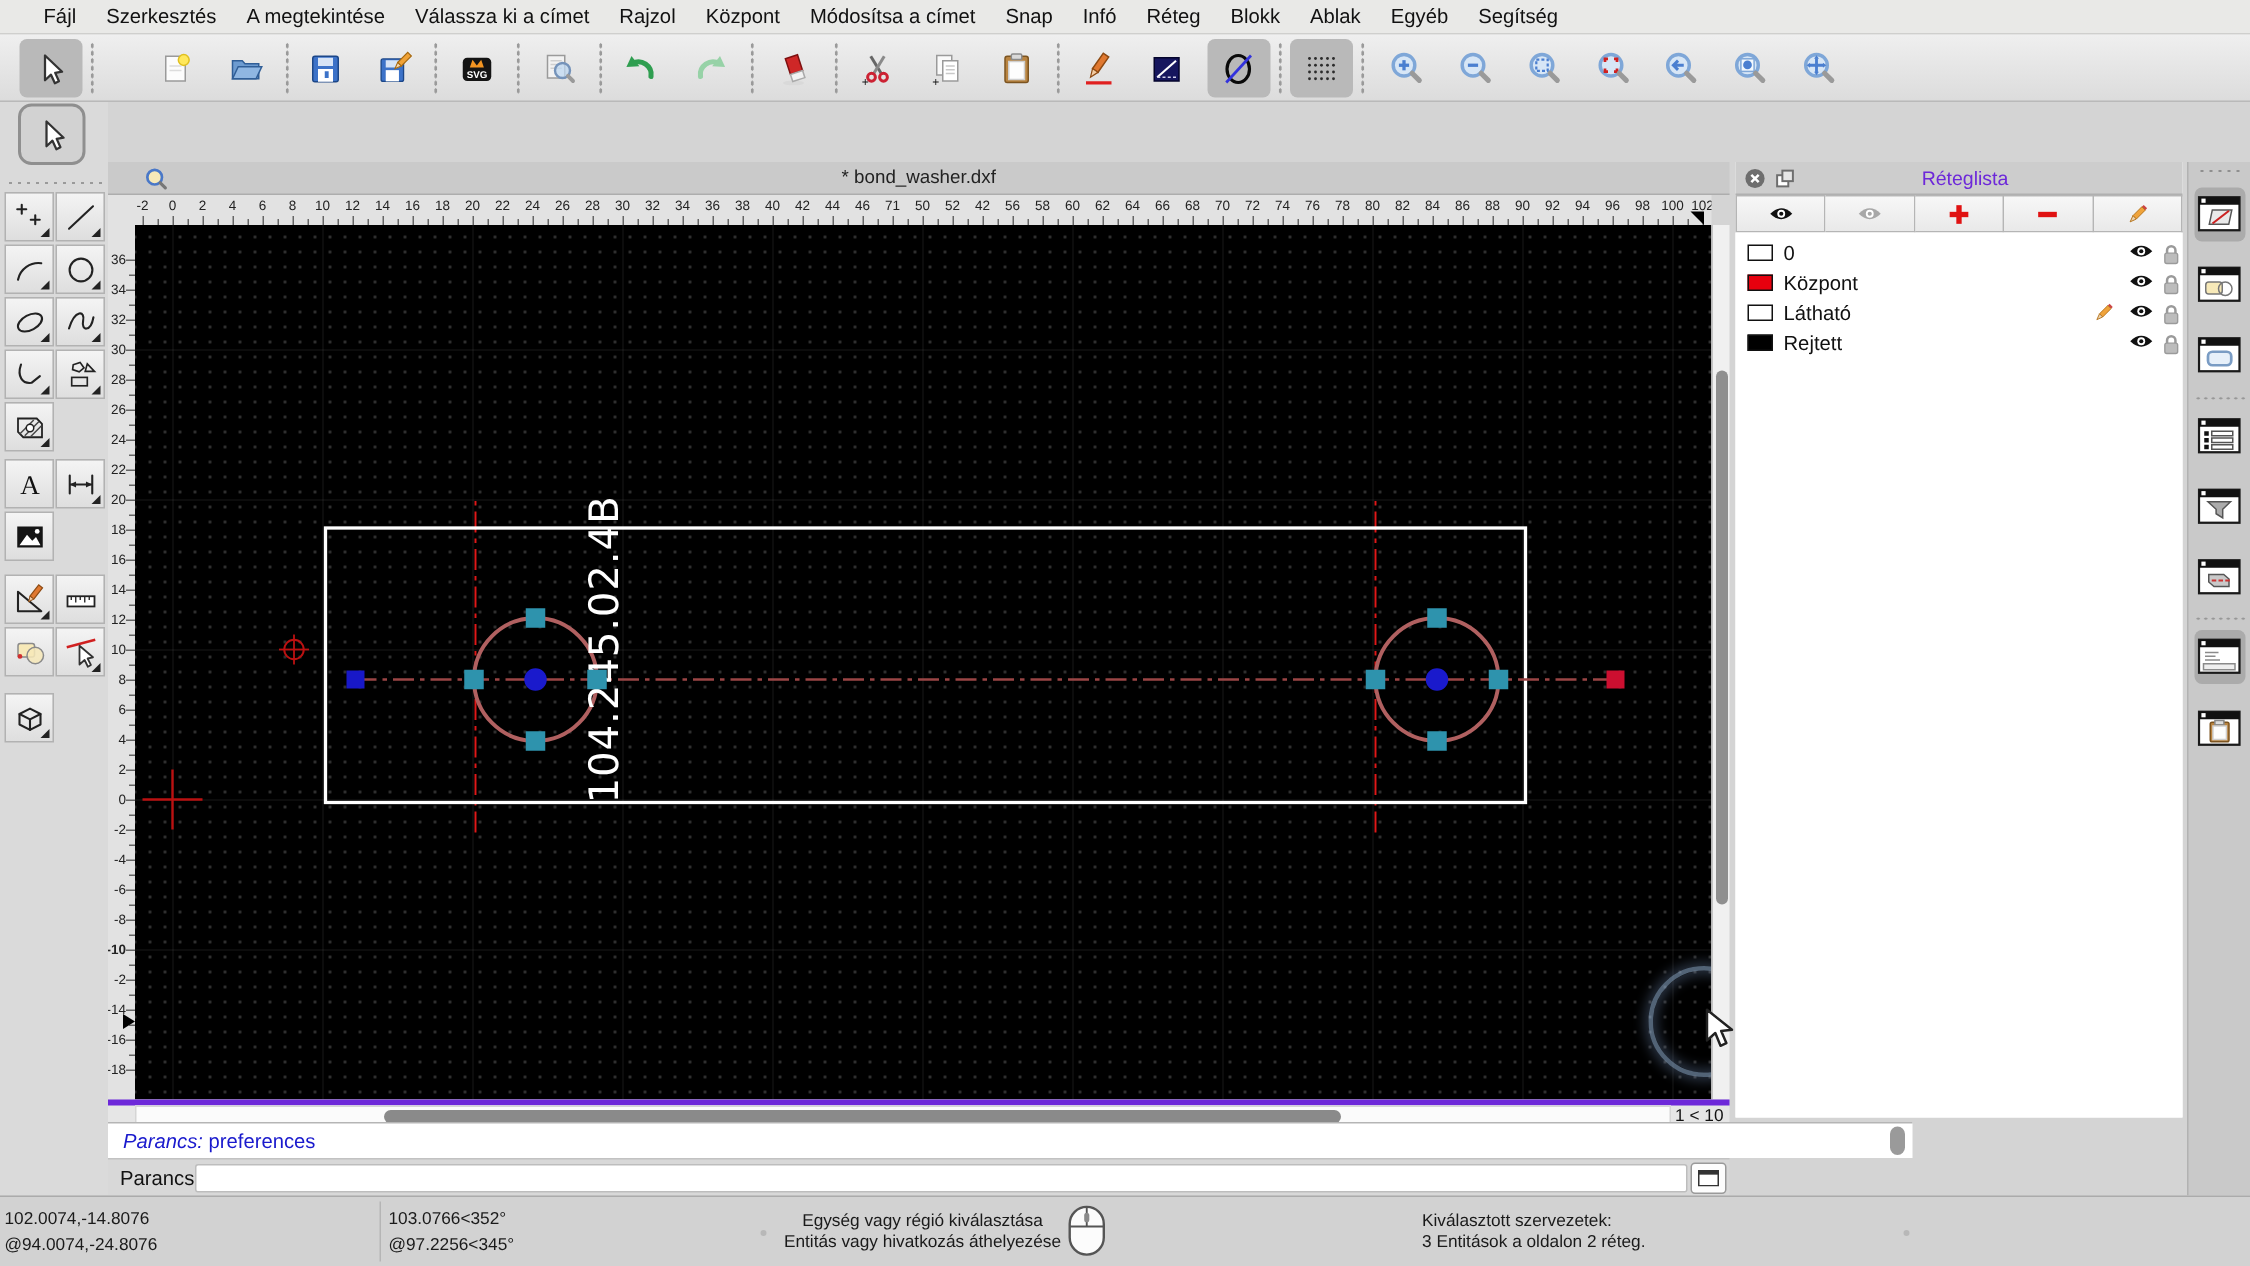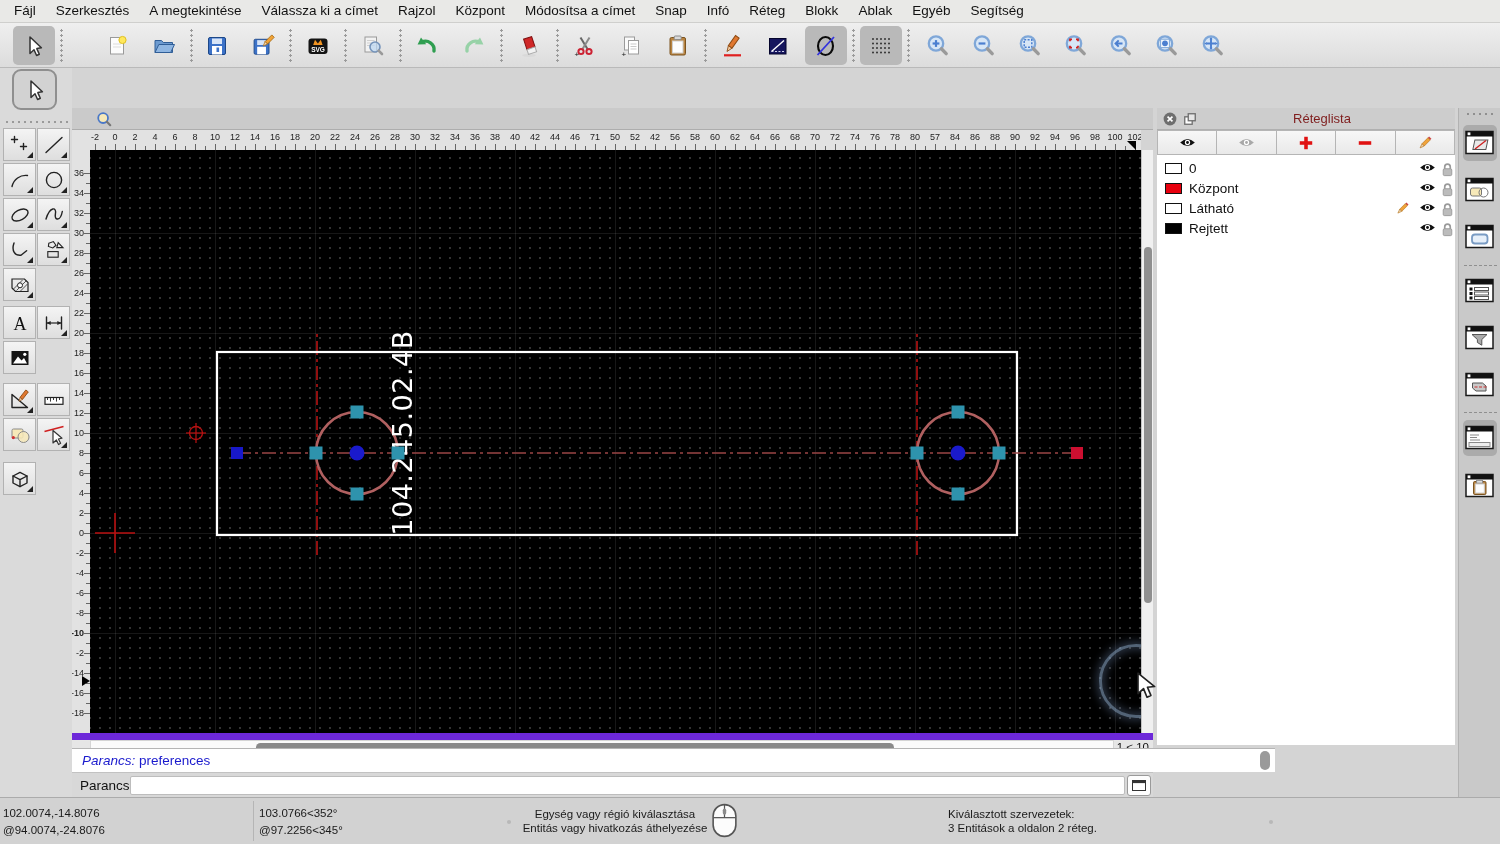--- a/index.html
+++ b/index.html
@@ -1,21 +1,21 @@
 <!DOCTYPE html>
 <html><head>
 <meta charset="utf-8">
 <style>
   * { margin:0; padding:0; box-sizing:border-box; }
   html,body { width:1500px; height:844px; overflow:hidden; }
   body { font-family:"Liberation Sans", sans-serif; background:#d4d4d4; position:relative; font-size:13px; color:#111; }
   .abs { position:absolute; }
 
   
-  #menubar { left:0; top:0; width:1500px; height:23px; background:#e9e9e7; border-bottom:1px solid #cfcfcd; display:flex; align-items:center; padding-left:4px; }
+  #menubar { left:0; top:0; width:1500px; height:23px; background:#e9e9e7; border-bottom:1px solid #cfcfcd; display:flex; align-items:center; padding-left:19px; }
   .menu-item { padding:0 10px; font-size:13.5px; color:#111; line-height:22px; }
 
   
   #toolbar { left:0; top:23px; width:1500px; height:45px; background:linear-gradient(#efefef,#dcdcdc); border-bottom:1px solid #b9b9b9; }
   .tbtn { position:absolute; top:3px; width:42px; height:39px; border-radius:5px; display:flex; align-items:center; justify-content:center; }
   .tbtn.sel { background:#b9b9b9; }
   .tsep { position:absolute; top:5px; width:3px; height:35px; background-image:radial-gradient(#9a9a9a 1px, transparent 1.1px); background-size:3px 5px; background-repeat:repeat-y; }
 
   
   #palette { left:0; top:68px; width:72px; height:729px; background:#dadada; }
@@ -45,38 +45,38 @@
       radial-gradient(rgba(255,255,255,0.20) 0.8px, transparent 1.3px);
     background-size:100px 100px, 100px 100px, 10px 10px;
     background-position:25px 83px, 25px 83px, 5px 3px;
     overflow:hidden; }
   #zoom-glow { position:absolute; left:1009px; top:494px; width:74px; height:74px; border-radius:50%;
     border:3px solid rgba(150,180,215,0.55); box-shadow:0 0 8px 3px rgba(130,160,205,0.30), inset 0 0 8px 3px rgba(130,160,205,0.30); }
   #mouse-cursor { left:1135px; top:672px; z-index:50; }
 
   #vscroll { left:1141px; top:150px; width:12px; height:583px; background:#f0f0f0; border-left:1px solid #c4c4c4; }
   #vscroll-thumb { position:absolute; left:2px; top:97px; width:8px; height:356px; background:#8f8f8f; border-radius:4px; }
-  #hscroll-row { left:72px; top:733px; width:1081px; height:15px; background:#e6e6e6; border-top:7px solid #6d28d9; }
+  #hscroll-row { left:72px; top:733px; width:1081px; height:15px; background:#e6e6e6; border-top:4px solid #6d28d9; }
   #hscroll-track { position:absolute; left:18px; top:0; width:1024px; height:15px; background:#fbfbfb; border:1px solid #d5d5d5; }
   #hscroll-thumb { position:absolute; left:165px; top:2px; width:638px; height:9px; background:#8a8a8a; border-radius:4.5px; }
   #page-indicator { position:absolute; right:4px; top:1px; font-size:11.5px; color:#111; }
 
   #cmd-history { left:72px; top:748px; width:1203px; height:24px; background:#fff; border-top:1px solid #b5b5b5; }
   #cmd-history-text { position:absolute; left:10px; top:4px; font-size:13.5px; color:#1a1acd; }
   #cmd-history-text .it { font-style:italic; }
   #cmd-hscroll-thumb { position:absolute; right:5px; top:2px; width:10px; height:19px; background:#9a9a9a; border-radius:5px; }
   #cmd-row { left:72px; top:772px; width:1081px; height:25px; background:#d8d8d8; border-top:1px solid #c2c2c2; }
   #cmd-label { position:absolute; left:8px; top:5px; font-size:13.5px; color:#111; }
   #cmd-input { position:absolute; left:58px; top:3px; width:995px; height:19px; background:#fff; border:1px solid #bdbdbd; border-radius:2px; font-size:13px; padding:0 4px; font-family:"Liberation Sans",sans-serif; }
   #cmd-panel-btn { position:absolute; right:2px; top:2px; width:24px; height:21px; background:#fdfdfd; border:1px solid #9a9a9a; border-radius:3px; display:flex; align-items:center; justify-content:center; }
 
   
   #layerpanel { left:1157px; top:108px; width:298px; height:637px; background:#fff; }
   #lp-header { position:absolute; left:0; top:0; width:298px; height:22px; background:#cdcdcd; border-bottom:1px solid #b0b0b0; }
-  #lp-title { position:absolute; left:16px; top:3px; width:100%; text-align:center; font-size:13px; color:#7f1d1d; }
+  #lp-title { position:absolute; left:4px; top:3px; width:100%; text-align:center; font-size:13px; color:#6d28d9; }
   #lp-close { position:absolute; left:6px; top:4px; }
   #lp-undock { position:absolute; left:26px; top:4px; }
   #lp-toolbar { position:absolute; left:0; top:22px; width:298px; height:25px; display:flex; }
   .lp-tbtn { flex:1; background:linear-gradient(#f7f7f7,#e9e9e9); border:1px solid #b5b5b5; border-left:none; display:flex; align-items:center; justify-content:center; }
   .lp-tbtn:first-child { border-left:1px solid #b5b5b5; }
   #lp-list { position:absolute; left:0; top:47px; width:298px; bottom:0; background:#fff; }
   .lrow { position:absolute; left:0; width:298px; height:20px; }
   .lsw { position:absolute; left:8px; top:4px; width:17px; height:11px; border:1px solid #111; }
   .lname { position:absolute; left:32px; top:2px; font-size:13.5px; color:#111; }
   .leye { position:absolute; left:262px; top:3px; }
@@ -564,20 +564,21 @@
     </div>
   </div>
 
 <div id="win-titlebar" class="abs">
   <span id="win-titleicon">
       <svg width="16" height="16" viewBox="0 0 18 18" style="display:block">
         <circle cx="8" cy="8" r="5.5" fill="#f7e9b8" stroke="#4a78c8" stroke-width="2"></circle>
         <line x1="12.2" y1="12.2" x2="16" y2="16" stroke="#777" stroke-width="2.4" stroke-linecap="round"></line>
       </svg>
     </span>
+  <div id="win-title">* bond_washer.dxf</div>
 </div>
 <div id="ruler-corner" class="abs"></div>
 <div id="ruler-h" class="abs">
     <div class="tickh" style="left: 5px; height: 6px;"></div>
     <div class="numh" style="left: 5px;">-2</div>
     <div class="tickh" style="left: 15px; height: 4px;"></div>
     <div class="tickh" style="left: 25px; height: 6px;"></div>
     <div class="numh" style="left: 25px;">0</div>
     <div class="tickh" style="left: 35px; height: 4px;"></div>
     <div class="tickh" style="left: 45px; height: 6px;"></div>
@@ -694,21 +695,21 @@
     <div class="tickh" style="left: 785px; height: 6px;"></div>
     <div class="numh" style="left: 785px;">76</div>
     <div class="tickh" style="left: 795px; height: 4px;"></div>
     <div class="tickh" style="left: 805px; height: 6px;"></div>
     <div class="numh" style="left: 805px;">78</div>
     <div class="tickh" style="left: 815px; height: 4px;"></div>
     <div class="tickh" style="left: 825px; height: 6px;"></div>
     <div class="numh" style="left: 825px;">80</div>
     <div class="tickh" style="left: 835px; height: 4px;"></div>
     <div class="tickh" style="left: 845px; height: 6px;"></div>
-    <div class="numh" style="left: 845px;">57</div>
+    <div class="numh" style="left: 845px;">82</div>
     <div class="tickh" style="left: 855px; height: 4px;"></div>
     <div class="tickh" style="left: 865px; height: 6px;"></div>
     <div class="numh" style="left: 865px;">84</div>
     <div class="tickh" style="left: 875px; height: 4px;"></div>
     <div class="tickh" style="left: 885px; height: 6px;"></div>
     <div class="numh" style="left: 885px;">86</div>
     <div class="tickh" style="left: 895px; height: 4px;"></div>
     <div class="tickh" style="left: 905px; height: 6px;"></div>
     <div class="numh" style="left: 905px;">88</div>
     <div class="tickh" style="left: 915px; height: 4px;"></div>

